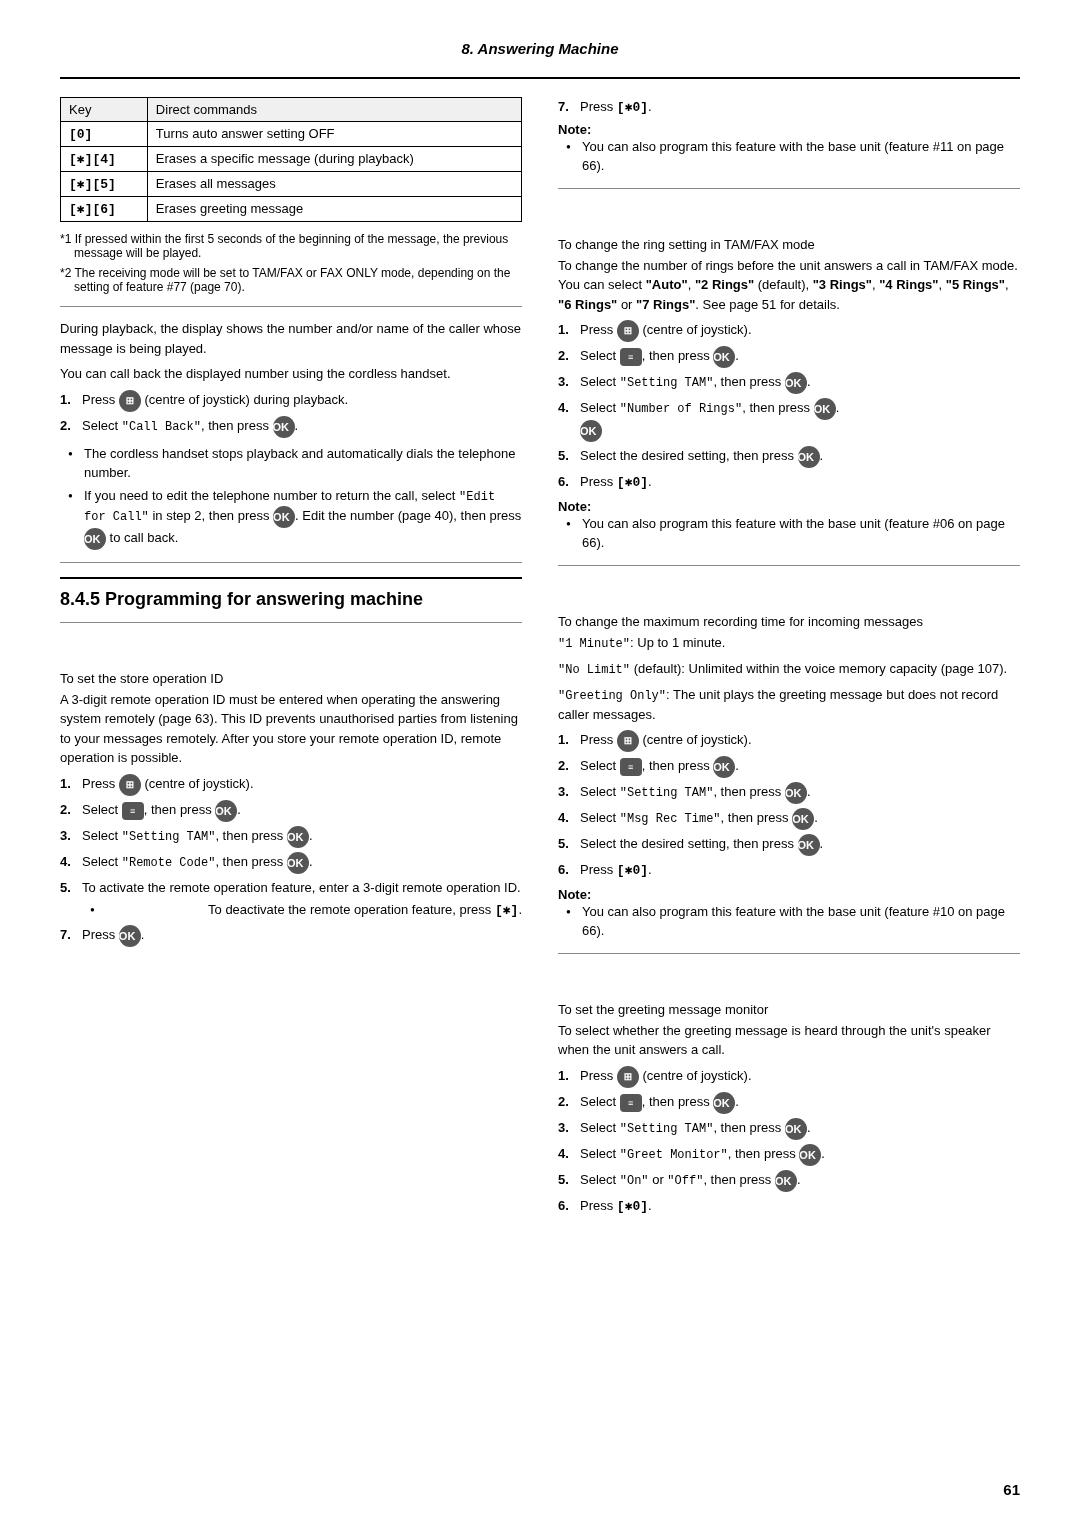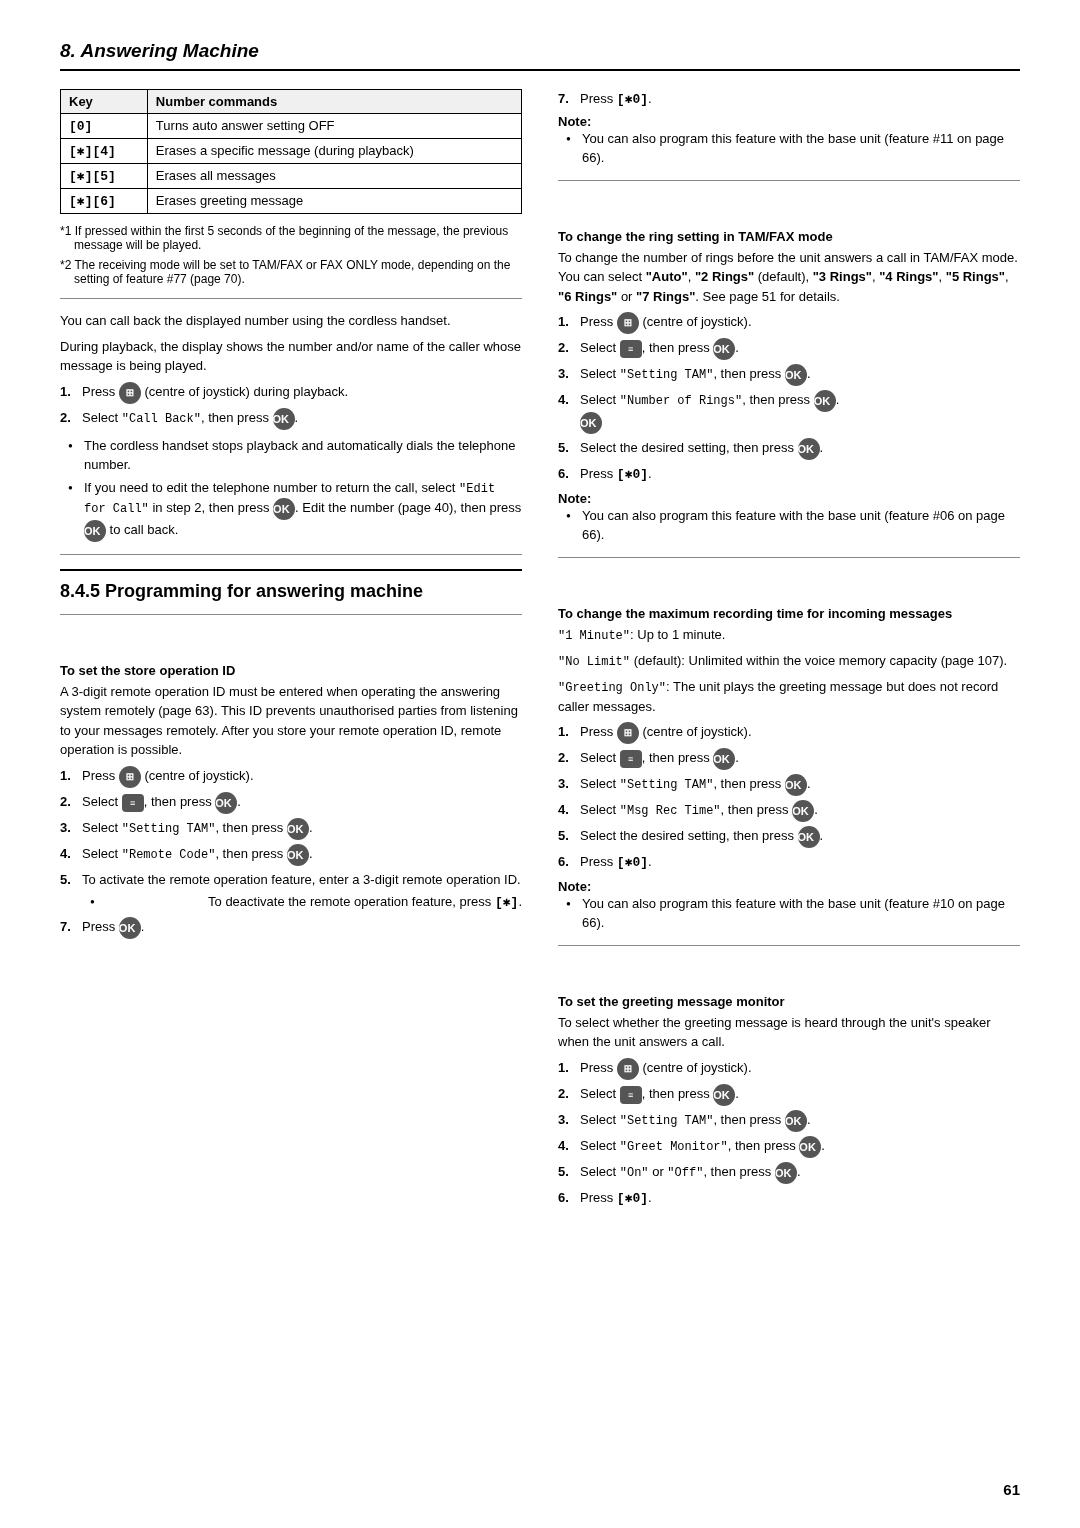--- a/index.html
+++ b/index.html
@@ -12,26 +12,26 @@
       min-height: 1528px;
       padding: 0;
     }
     .page {
       width: 1080px;
       min-height: 1528px;
       padding: 40px 60px 40px 60px;
       position: relative;
     }
     .page-header {
-      text-align: left;
-      font-size: 19px;
+      text-align: center;
+      font-size: 15px;
       font-style: italic;
       font-weight: bold;
       border-bottom: 2px solid #000;
-      padding-bottom: 7px;
+      padding-bottom: 20px;
       margin-bottom: 18px;
     }
     .two-col {
       display: grid;
       grid-template-columns: 1fr 1fr;
       gap: 0 36px;
     }
     .left-col {}
     .right-col {}
 
@@ -39,21 +39,21 @@
     table.key-table {
       border-collapse: collapse;
       width: 100%;
       margin-bottom: 10px;
       font-size: 13px;
     }
     table.key-table th {
       border: 1px solid #000;
       padding: 4px 8px;
       background: #f0f0f0;
-      font-weight: bold;
+      font-weight: normal;
       text-align: left;
     }
     table.key-table td {
       border: 1px solid #000;
       padding: 4px 8px;
       vertical-align: top;
     }
     table.key-table td.key-col {
       font-weight: bold;
       white-space: nowrap;
@@ -66,21 +66,21 @@
       text-indent: -14px;
     }
 
     hr.section-divider {
       border: none;
       border-top: 1px solid #888;
       margin: 12px 0;
     }
 
     .section-title {
-      font-weight: bold;
+      font-weight: normal;
       font-size: 13px;
       margin-bottom: 4px;
       margin-top: 48px;
     }
 
     .section-body {
       font-size: 13px;
       margin-bottom: 6px;
       line-height: 1.5;
     }
@@ -207,21 +207,21 @@
   </div>
 
   <div class="two-col">
 
     <div class="left-col">
 
       <table class="key-table">
         <thead>
           <tr>
             <th>Key</th>
-            <th>Number commands</th>
+            <th>Direct commands</th>
           </tr>
         </thead>
         <tbody>
           <tr>
             <td class="key-col"><span class="bracket-key">[0]</span></td>
             <td>Turns auto answer setting OFF</td>
           </tr>
           <tr>
             <td class="key-col"><span class="bracket-key">[✱][4]</span></td>
             <td>Erases a specific message (during playback)</td>
@@ -235,22 +235,22 @@
             <td>Erases greeting message</td>
           </tr>
         </tbody>
       </table>
 
       <p class="footnote">*1 If pressed within the first 5 seconds of the beginning of the message, the previous message will be played.</p>
       <p class="footnote">*2 The receiving mode will be set to TAM/FAX or FAX ONLY mode, depending on the setting of feature #77 (page 70).</p>
 
       <hr class="section-divider">
 
+      <p class="section-body">During playback, the display shows the number and/or name of the caller whose message is being played.</p>
       <p class="section-body">You can call back the displayed number using the cordless handset.</p>
-      <p class="section-body">During playback, the display shows the number and/or name of the caller whose message is being played.</p>
 
       <ol class="steps">
         <li>
           <span>Press <span class="joystick-btn">⊞</span> (centre of joystick) during playback.</span>
         </li>
         <li>
           <span>Select <code>"Call Back"</code>, then press <span class="ok-btn">OK</span>.</span>
         </li>
       </ol>
       <ul class="bullets">

